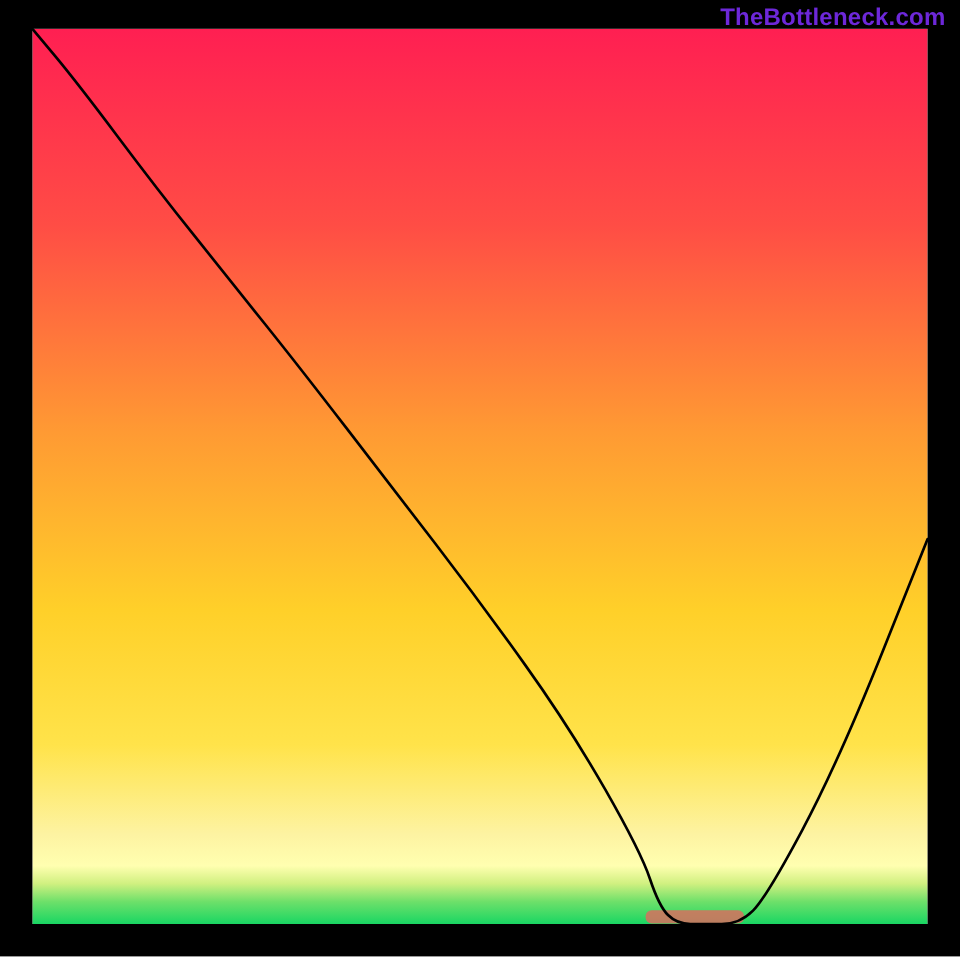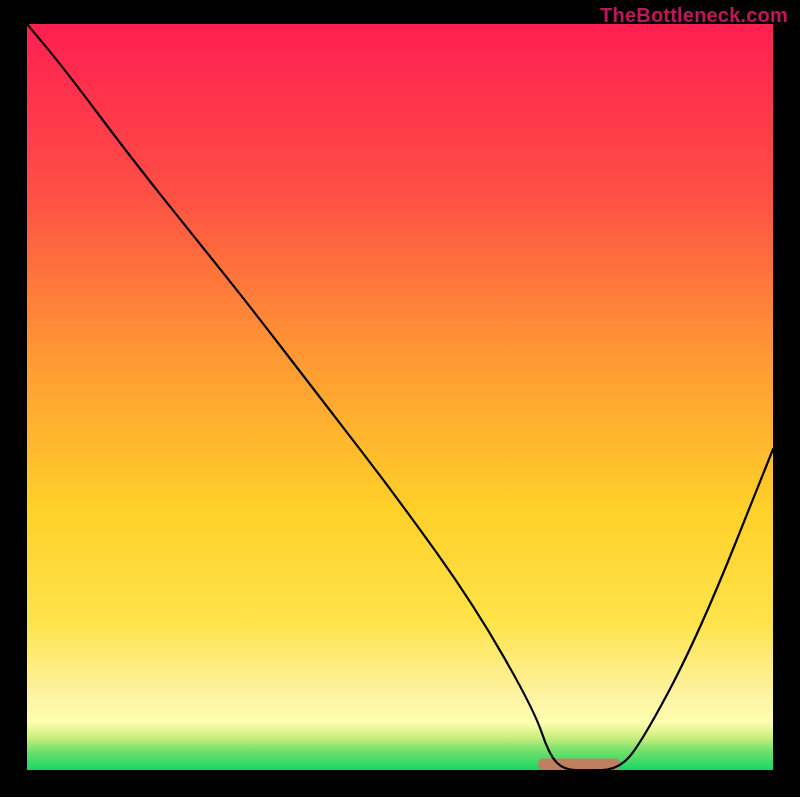--- a/index.html
+++ b/index.html
@@ -15,21 +15,21 @@
     width: 800px;
     height: 800px;
   }
   .attribution {
     position: absolute;
     top: 4px;
     right: 12px;
     font-family: Arial, Helvetica, sans-serif;
     font-size: 20px;
     font-weight: 600;
-    color: #be185d;
+    color: #6d28d9;
     letter-spacing: 0.2px;
   }
   svg {
     display: block;
   }
 </style>
 </head>
 <body>
 
 <div class="chart-wrap">

